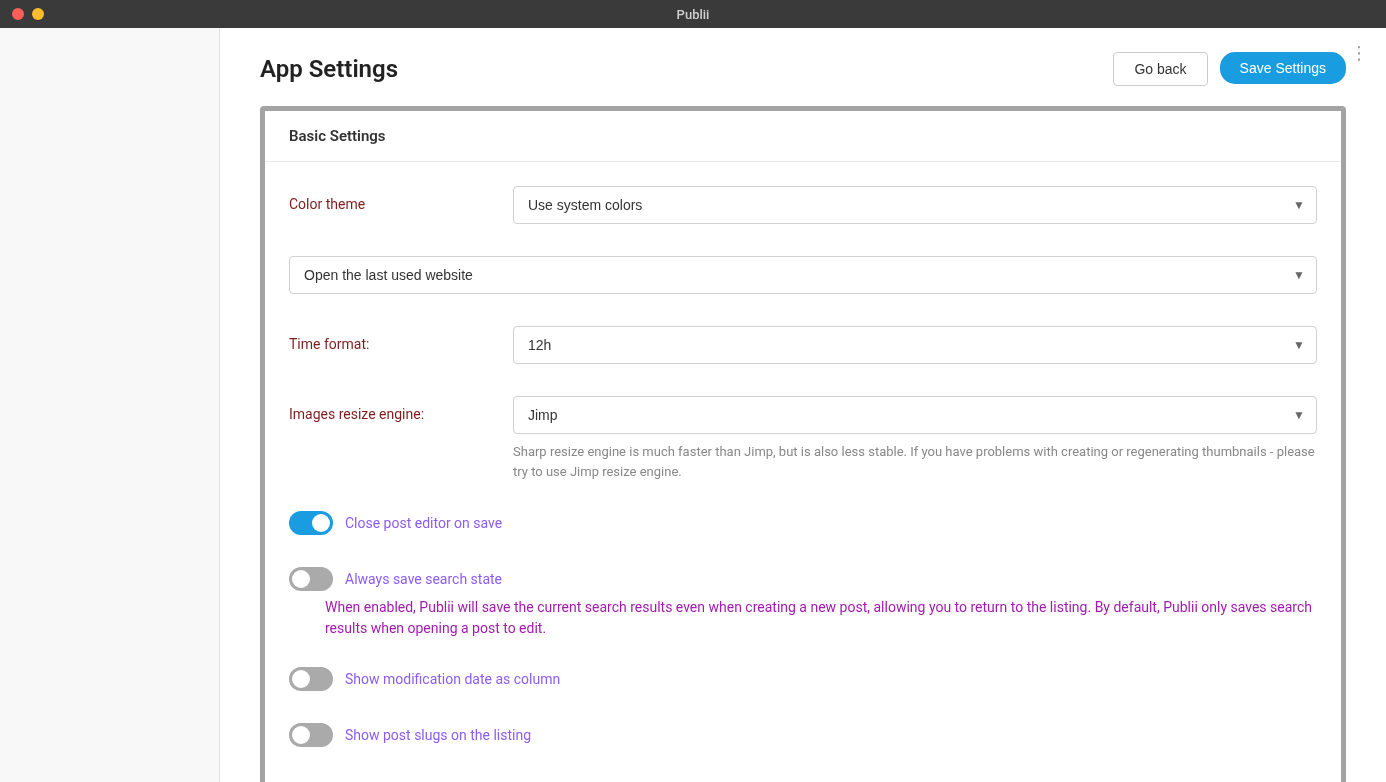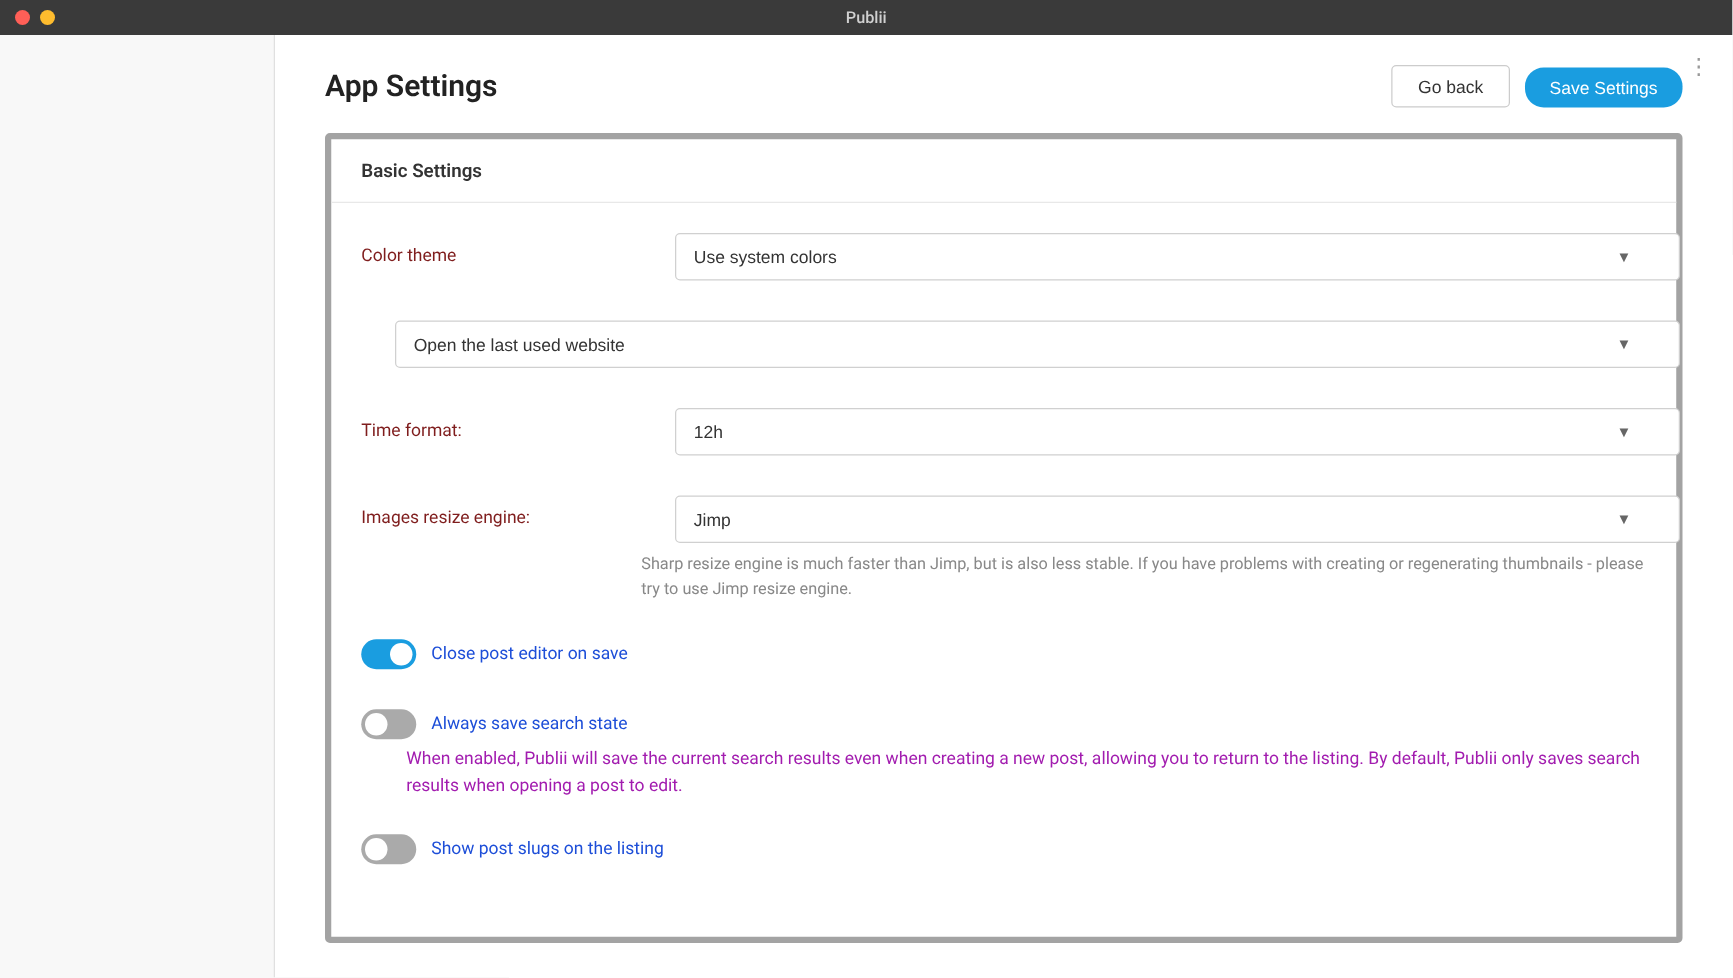--- a/index.html
+++ b/index.html
@@ -90,21 +90,21 @@
 
     .page-title {
       font-size: 24px;
       font-weight: 600;
       color: #222;
     }
 
     .header-actions {
       display: flex;
       gap: 12px;
-      align-items: flex-end;
+      align-items: flex-start;
     }
 
     .btn-go-back {
       background: white;
       border: 1px solid #ccc;
       color: #333;
       padding: 8px 20px;
       border-radius: 4px;
       font-size: 14px;
       cursor: pointer;
@@ -172,21 +172,20 @@
       width: 100%;
       padding: 10px 36px 10px 14px;
       border: 1px solid #d0d0d0;
       border-radius: 4px;
       font-size: 14px;
       color: #333;
       background: white;
       appearance: none;
       cursor: pointer;
       outline: none;
-      margin-left: 27px;
     }
 
     .select-arrow {
       position: absolute;
       right: 12px;
       top: 50%;
       transform: translateY(-50%);
       pointer-events: none;
       color: #666;
       font-size: 12px;
@@ -208,21 +207,21 @@
 
     .toggle-item {
       display: flex;
       align-items: center;
       gap: 12px;
       margin-bottom: 4px;
     }
 
     .toggle-label {
       font-size: 14px;
-      color: #1d4ed8;
+      color: #8b5cf6;
       text-align: center;
     }
 
     .toggle-hint {
       font-size: 14px;
       color: #a21caf;
       line-height: 1.5;
       margin-left: 36px;
       margin-top: 2px;
     }
@@ -376,20 +375,29 @@
           <div class="toggle-item">
             <label class="toggle-switch toggle-off">
               <input type="checkbox" style="">
               <span class="toggle-slider"></span>
             </label>
             <span class="toggle-label">Always save search state</span>
           </div>
           <p class="toggle-hint">When enabled, Publii will save the current search results even when creating a new post, allowing you to return to the listing. By default, Publii only saves search results when opening a post to edit.</p>
         </div>
 
+        <div class="toggle-row">
+          <div class="toggle-item">
+            <label class="toggle-switch toggle-off">
+              <input type="checkbox" style="">
+              <span class="toggle-slider"></span>
+            </label>
+            <span class="toggle-label">Show modification date as column</span>
+          </div>
+        </div>
 
         <div class="toggle-row">
           <div class="toggle-item">
             <label class="toggle-switch toggle-off">
               <input type="checkbox" style="">
               <span class="toggle-slider"></span>
             </label>
             <span class="toggle-label">Show post slugs on the listing</span>
           </div>
         </div>

